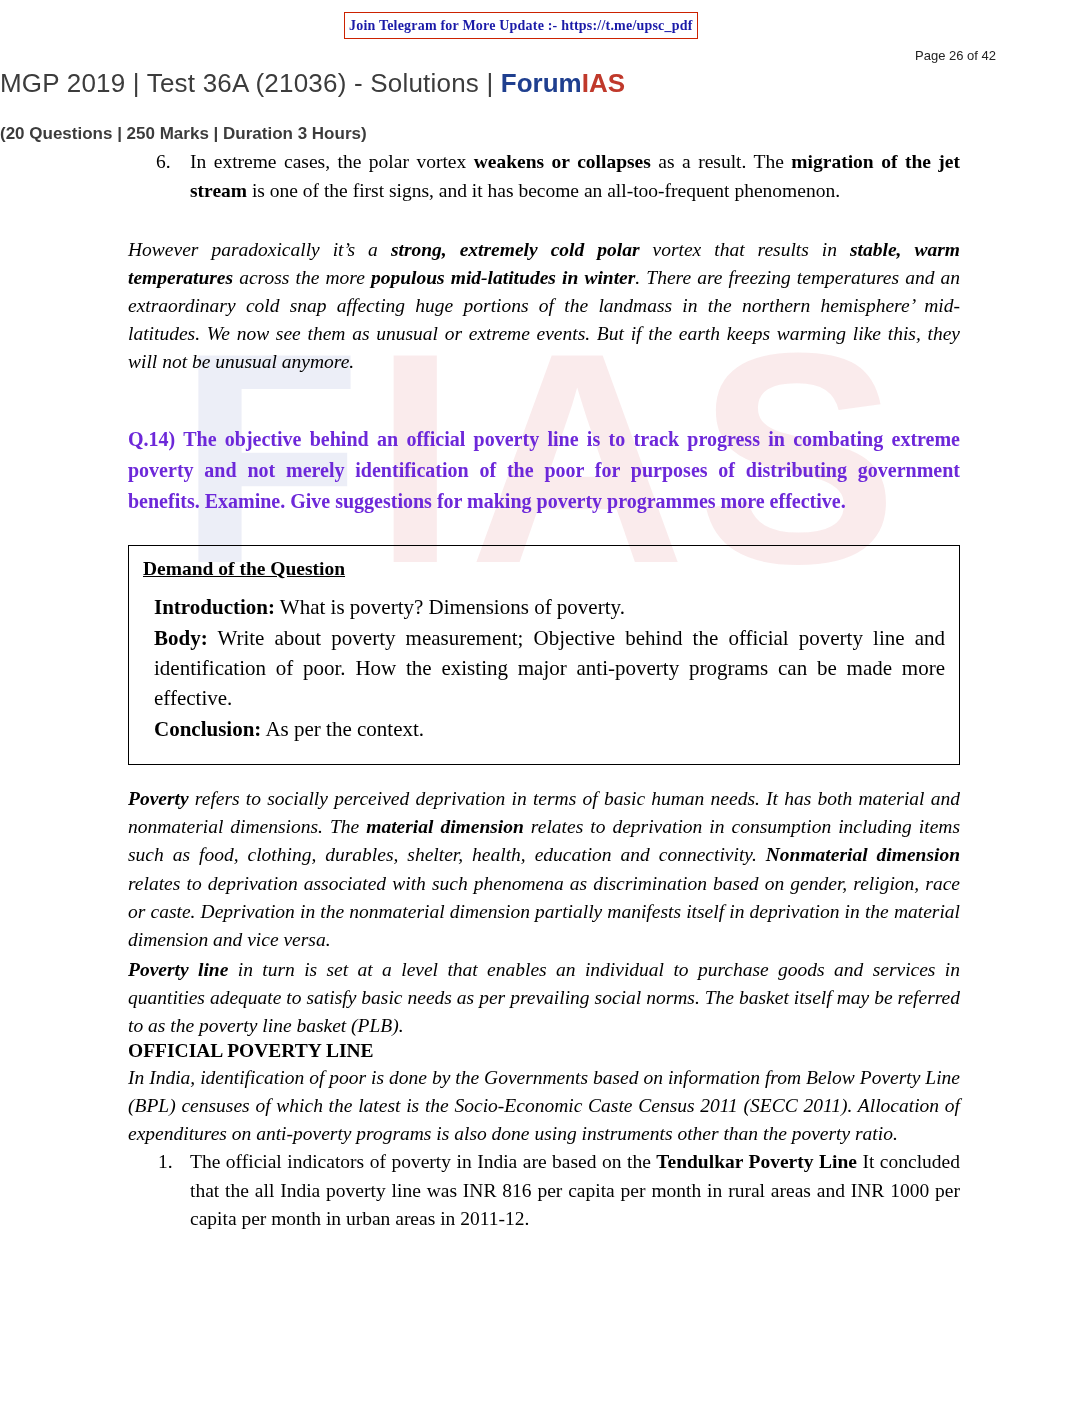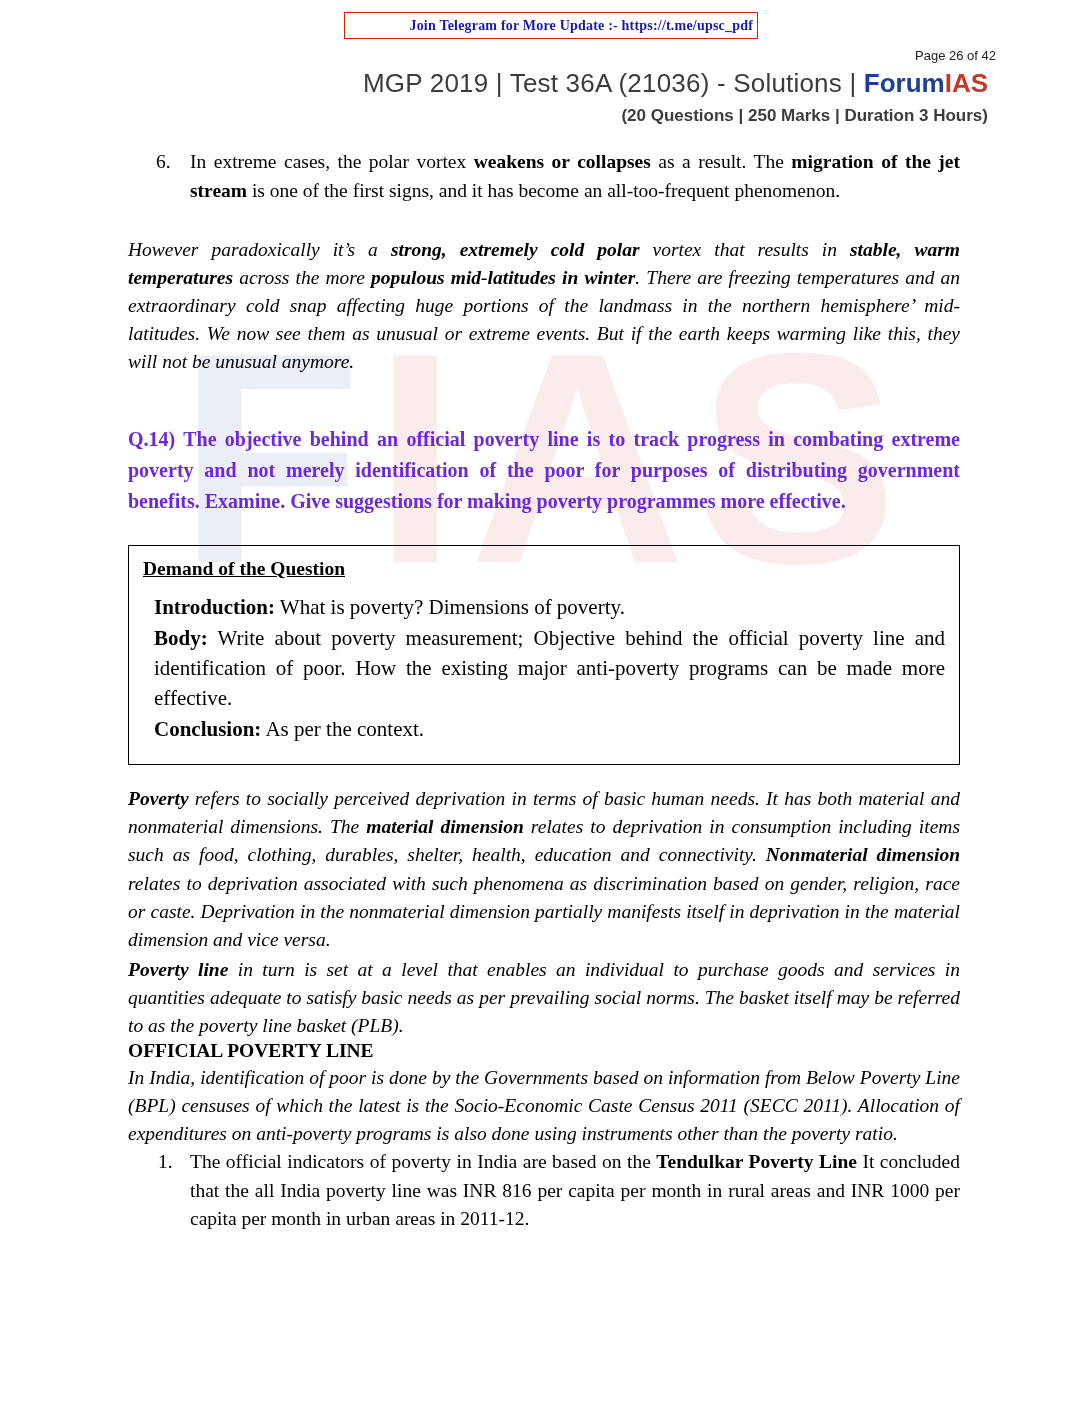--- a/index.html
+++ b/index.html
@@ -47,24 +47,24 @@
   .content {
     position: relative;
     z-index: 2;
   }
 
   
   .telegram-banner {
     position: absolute;
     left: 344px;
     top: 12px;
-    width: 414px;
+    width: 354px;
     border: 1.5px solid #cc2200;
     background: #ffffff;
-    text-align: right;
+    text-align: left;
     padding: 3px 4px 4px 4px;
     box-sizing: border-box;
   }
   .telegram-banner span {
     font-family: "Liberation Serif", serif;
     font-size: 14px;
     font-weight: bold;
     color: #1a1aa8;
     letter-spacing: 0.2px;
   }
@@ -77,38 +77,37 @@
     font-size: 13px;
     color: #222222;
   }
 
   
   .doc-header {
     position: absolute;
     left: 0;
     top: 68px;
     width: 968px;
-    text-align: right;
-    padding-left: 20px;
+    text-align: left;
   }
   .doc-title {
     font-family: "Liberation Sans", sans-serif;
     font-size: 26px;
     color: #3c3c3c;
     letter-spacing: 0.2px;
   }
   .brand {
     font-family: "Liberation Sans", sans-serif;
     font-weight: bold;
     font-size: 26px;
   }
   .brand .forum { color: #1f3f8f; }
   .brand .ias { color: #c0392b; }
   .doc-subtitle {
-    margin-top: 7px;
+    margin-top: 25px;
     font-family: "Liberation Sans", sans-serif;
     font-size: 17px;
     font-weight: bold;
     color: #3c3c3c;
   }
 
   
   .body-area {
     position: absolute;
     left: 128px;

